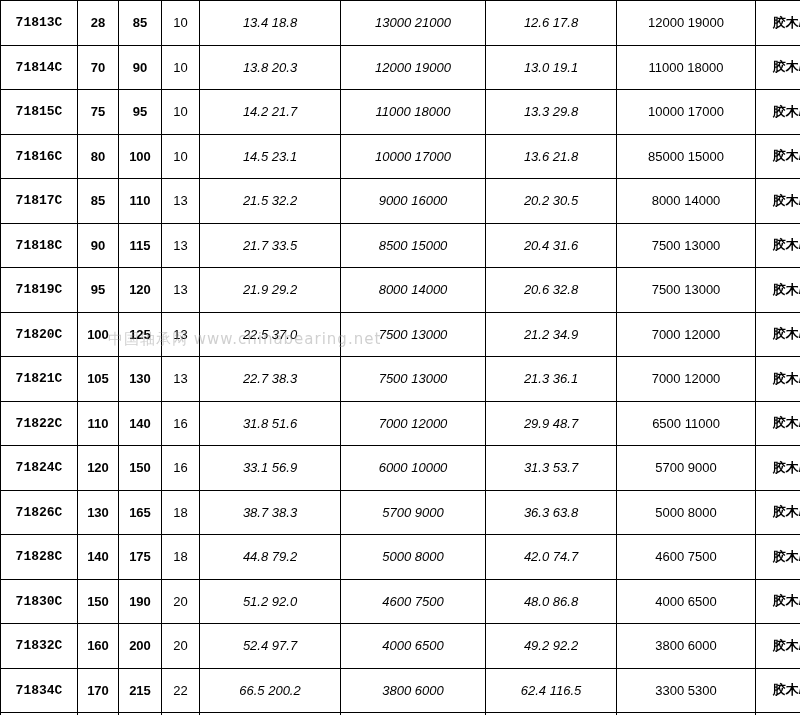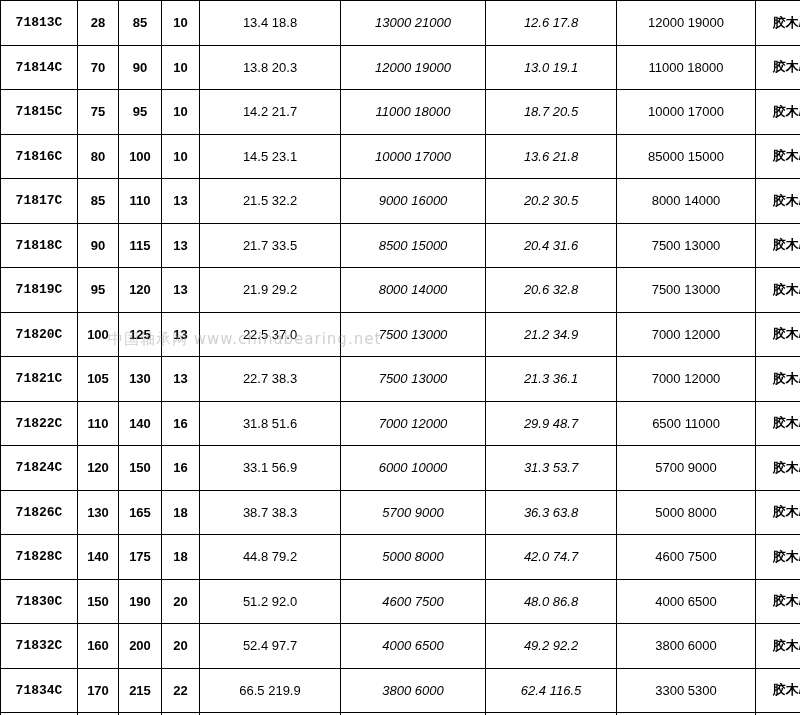--- a/index.html
+++ b/index.html
@@ -41,26 +41,27 @@
     font-weight: bold;
     font-size: 13.5px;
   }
   td.c-dd {
     width: 38px;
     font-weight: bold;
     font-size: 13.5px;
   }
   td.c-b {
     width: 33px;
-    font-weight: bold;
+    font-weight: normal;
     font-size: 13.5px;
   }
   td.c-load {
     width: 136px;
     font-size: 13px;
+    font-style: italic;
   }
   td.c-speed {
     width: 140px;
     font-size: 13px;
     font-style: italic;
   }
   td.c-load2 {
     width: 126px;
     font-size: 13px;
     font-style: italic;
@@ -113,21 +114,21 @@
         <td class="c-speed2">11000 18000</td>
         <td class="c-mat">胶木/尼龙</td>
       </tr>
       <tr>
         <td class="c-code">71815C</td>
         <td class="c-d">75</td>
         <td class="c-dd">95</td>
         <td class="c-b">10</td>
         <td class="c-load">14.2 21.7</td>
         <td class="c-speed">11000 18000</td>
-        <td class="c-load2">18.7 20.5</td>
+        <td class="c-load2">13.3 29.8</td>
         <td class="c-speed2">10000 17000</td>
         <td class="c-mat">胶木/尼龙</td>
       </tr>
       <tr>
         <td class="c-code">71816C</td>
         <td class="c-d">80</td>
         <td class="c-dd">100</td>
         <td class="c-b">10</td>
         <td class="c-load">14.5 23.1</td>
         <td class="c-speed">10000 17000</td>
@@ -254,21 +255,21 @@
         <td class="c-speed">4000 6500</td>
         <td class="c-load2">49.2 92.2</td>
         <td class="c-speed2">3800 6000</td>
         <td class="c-mat">胶木/尼龙</td>
       </tr>
       <tr>
         <td class="c-code">71834C</td>
         <td class="c-d">170</td>
         <td class="c-dd">215</td>
         <td class="c-b">22</td>
-        <td class="c-load">66.5 219.9</td>
+        <td class="c-load">66.5 200.2</td>
         <td class="c-speed">3800 6000</td>
         <td class="c-load2">62.4 116.5</td>
         <td class="c-speed2">3300 5300</td>
         <td class="c-mat">胶木/尼龙</td>
       </tr>
       <tr>
         <td class="c-code">71836C</td>
         <td class="c-d">180</td>
         <td class="c-dd">225</td>
         <td class="c-b">22</td>

